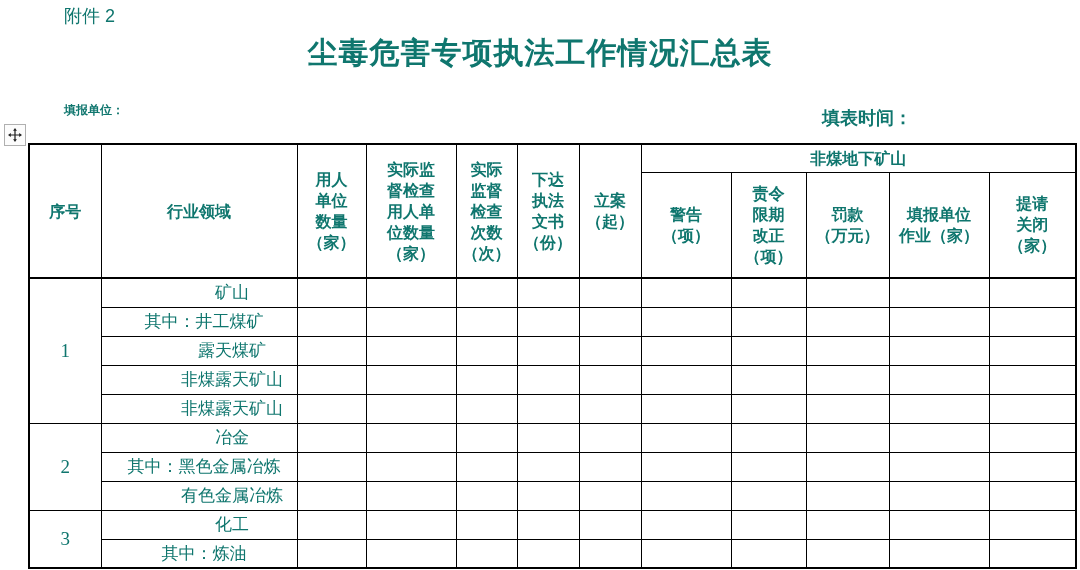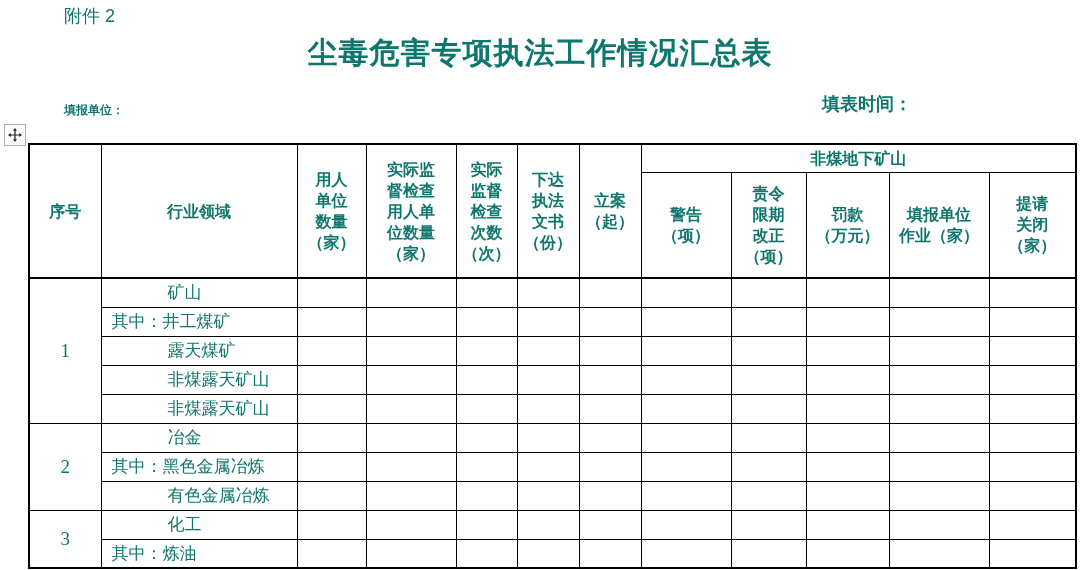--- a/index.html
+++ b/index.html
@@ -10,21 +10,21 @@
   .attachment{
     position:absolute;left:64px;top:4px;font-size:18px;
     font-family:"Liberation Sans","DejaVu Sans",sans-serif;
   }
   .title{
     position:absolute;left:0;right:0;top:33px;margin:0;text-align:center;
     font-size:30px;font-weight:bold;letter-spacing:1px;
     font-family:"Liberation Serif","DejaVu Serif",serif;
   }
   .unit-label{position:absolute;left:64px;top:102px;font-size:12px;font-weight:bold;}
-  .time-label{position:absolute;left:822px;top:92px;font-size:18px;font-weight:bold;}
+  .time-label{position:absolute;left:822px;top:106px;font-size:18px;font-weight:bold;}
   .move-handle{
     position:absolute;left:4px;top:124px;width:22px;height:22px;box-sizing:border-box;
     border:1px solid #b0b0b0;background:#fcfcfc;display:flex;align-items:center;
     justify-content:center;cursor:move;
   }
   table.summary{
     position:absolute;left:28px;top:143px;width:1047px;
     border-collapse:collapse;table-layout:fixed;
     border:2px solid #000;
   }
@@ -38,21 +38,21 @@
   }
   tr.hr1{height:28px;}
   tr.hr2{height:106px;}
   tr.body-row{height:29px;}
   tbody tr:first-child td{border-top:2px solid #000;}
   td.serial{
     text-align:center;font-size:19px;
     font-family:"Liberation Serif","DejaVu Serif",serif;
   }
   td.industry{
-    font-size:17px;text-align:left;padding-left:10px;white-space:nowrap;
+    font-size:17px;text-align:center;padding-left:10px;white-space:nowrap;
     font-family:"Liberation Serif","DejaVu Serif",serif;
   }
   td.industry.indent{padding-left:66px;}
   td.e{background:#ffffff;}
 </style>
 </head>
 <body>
 
 <div class="canvas">
 

